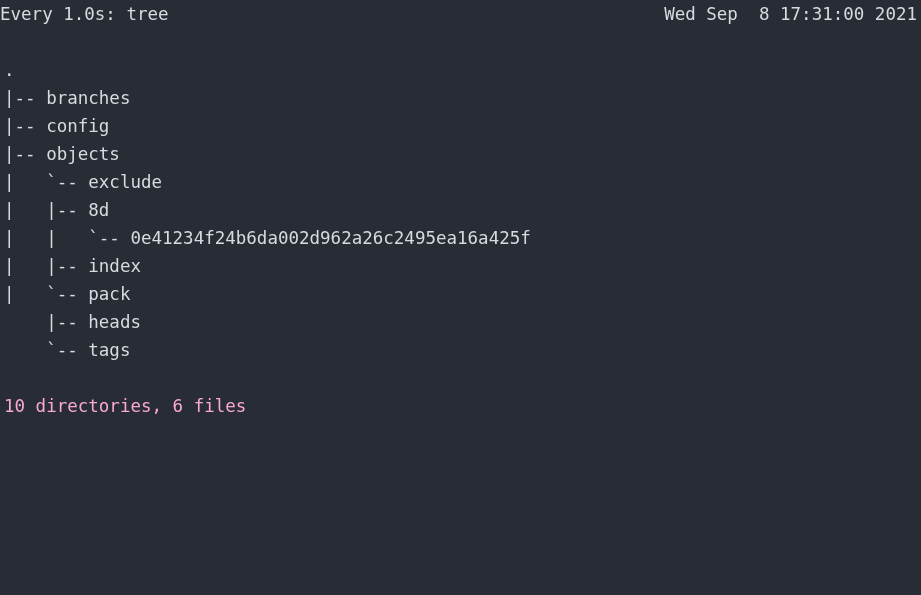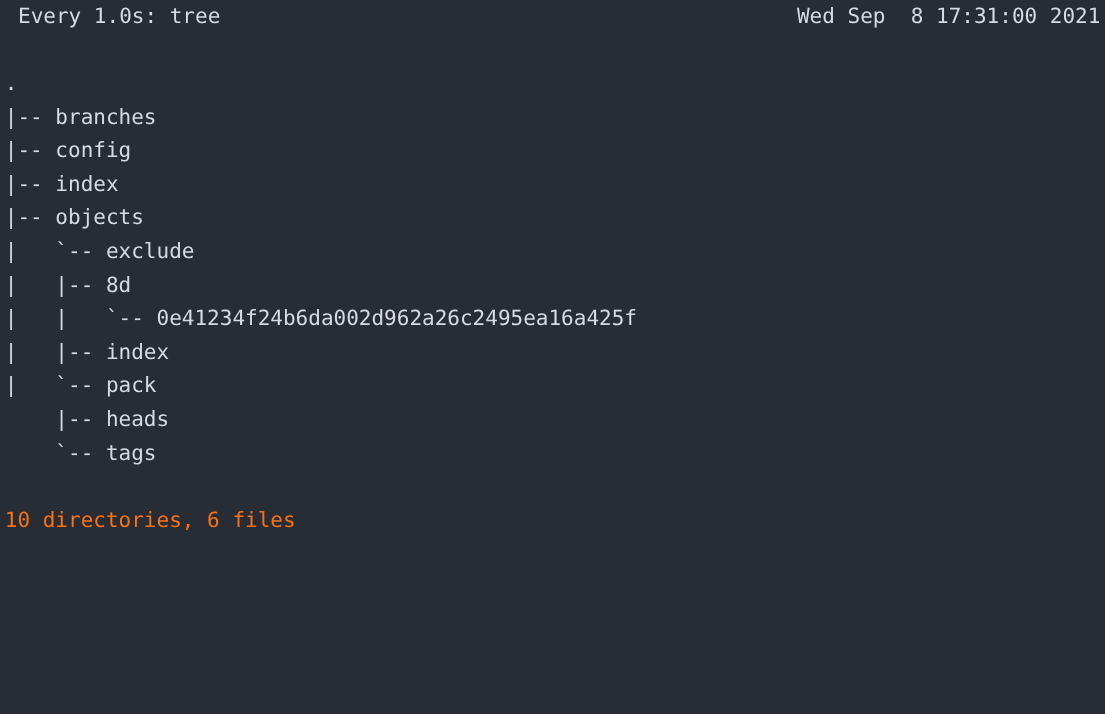--- a/index.html
+++ b/index.html
@@ -22,21 +22,21 @@
     font-size: 17.5px;
     line-height: 28px;
     position: relative;
     box-sizing: border-box;
     padding: 0;
   }
   .header-row {
     display: flex;
     justify-content: space-between;
     align-items: baseline;
-    padding: 0 4px 0 15px;
+    padding: 0 4px 0 0;
     height: 28px;
     line-height: 28px;
     white-space: pre;
   }
   .header-left, .header-right {
     white-space: pre;
     color: #d7dae0;
   }
   .spacer-row {
     height: 28px;
@@ -48,21 +48,21 @@
     height: 28px;
     line-height: 28px;
     white-space: pre;
     color: #d7dae0;
   }
   .footer-line {
     height: 28px;
     line-height: 28px;
     white-space: pre;
     padding-left: 4px;
-    color: #f97316;
+    color: #f9a8d4;
   }
   .blank-line {
     height: 28px;
     line-height: 28px;
   }
 </style>
 </head>
 <body>
 
 <div id="terminal">
@@ -71,21 +71,20 @@
     <span class="header-left">Every 1.0s: tree</span>
     <span class="header-right">Wed Sep  8 17:31:00 2021</span>
   </div>
 
   <div class="spacer-row"></div>
 
   <div class="tree-block">
     <div class="tree-line">.</div>
     <div class="tree-line">|-- branches</div>
     <div class="tree-line">|-- config</div>
-    <div class="tree-line">|-- index</div>
     <div class="tree-line">|-- objects</div>
     <div class="tree-line">|   `-- exclude</div>
     <div class="tree-line">|   |-- 8d</div>
     <div class="tree-line">|   |   `-- 0e41234f24b6da002d962a26c2495ea16a425f</div>
     <div class="tree-line">|   |-- index</div>
     <div class="tree-line">|   `-- pack</div>
     <div class="tree-line">    |-- heads</div>
     <div class="tree-line">    `-- tags</div>
   </div>
 

